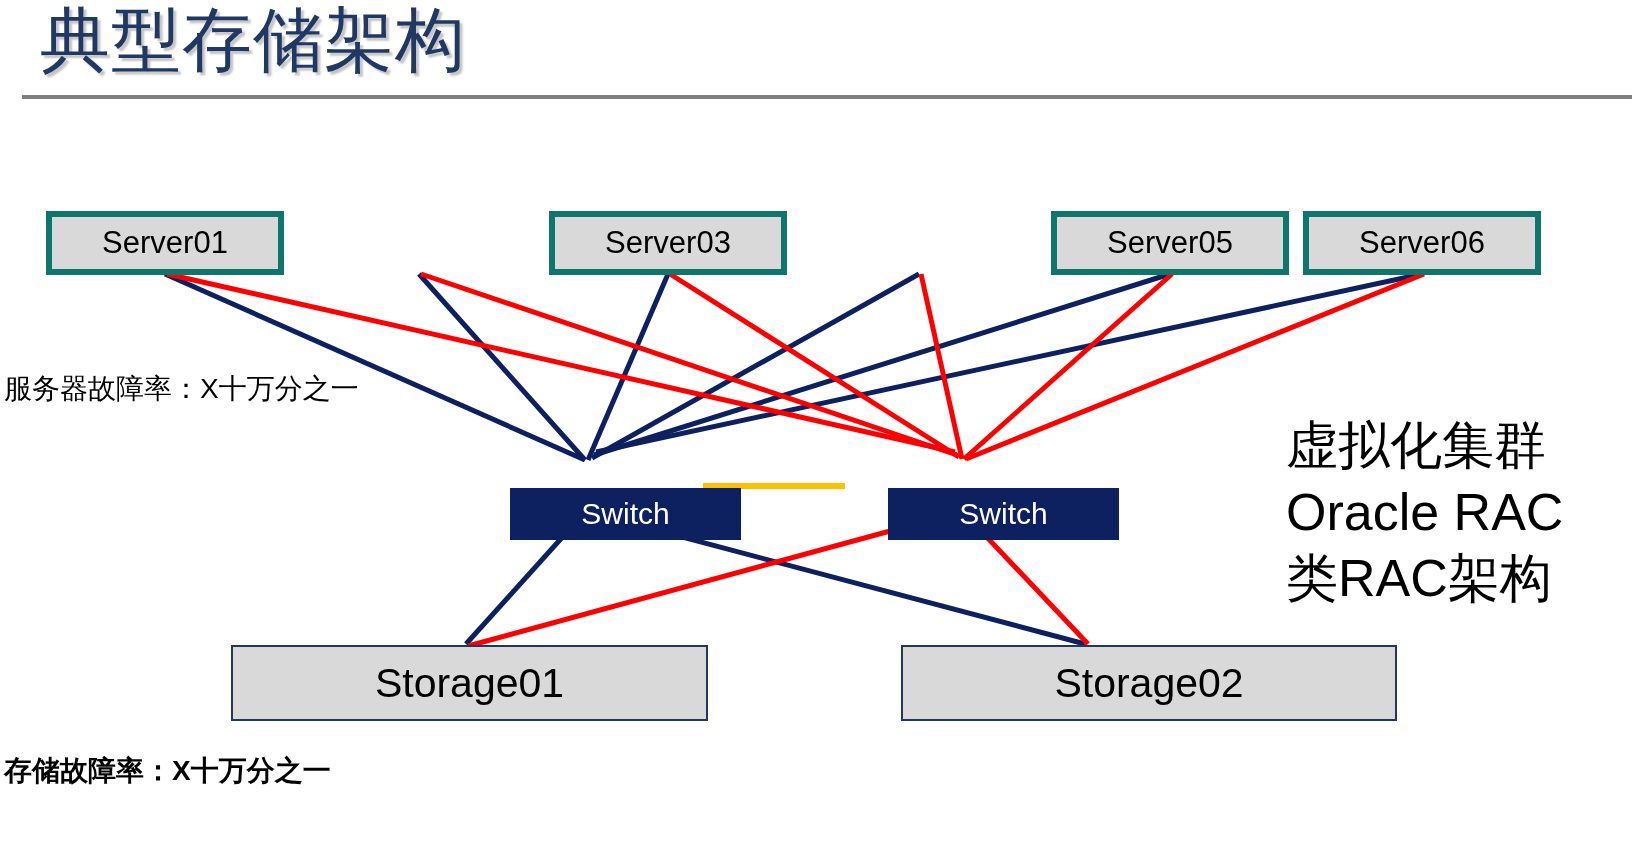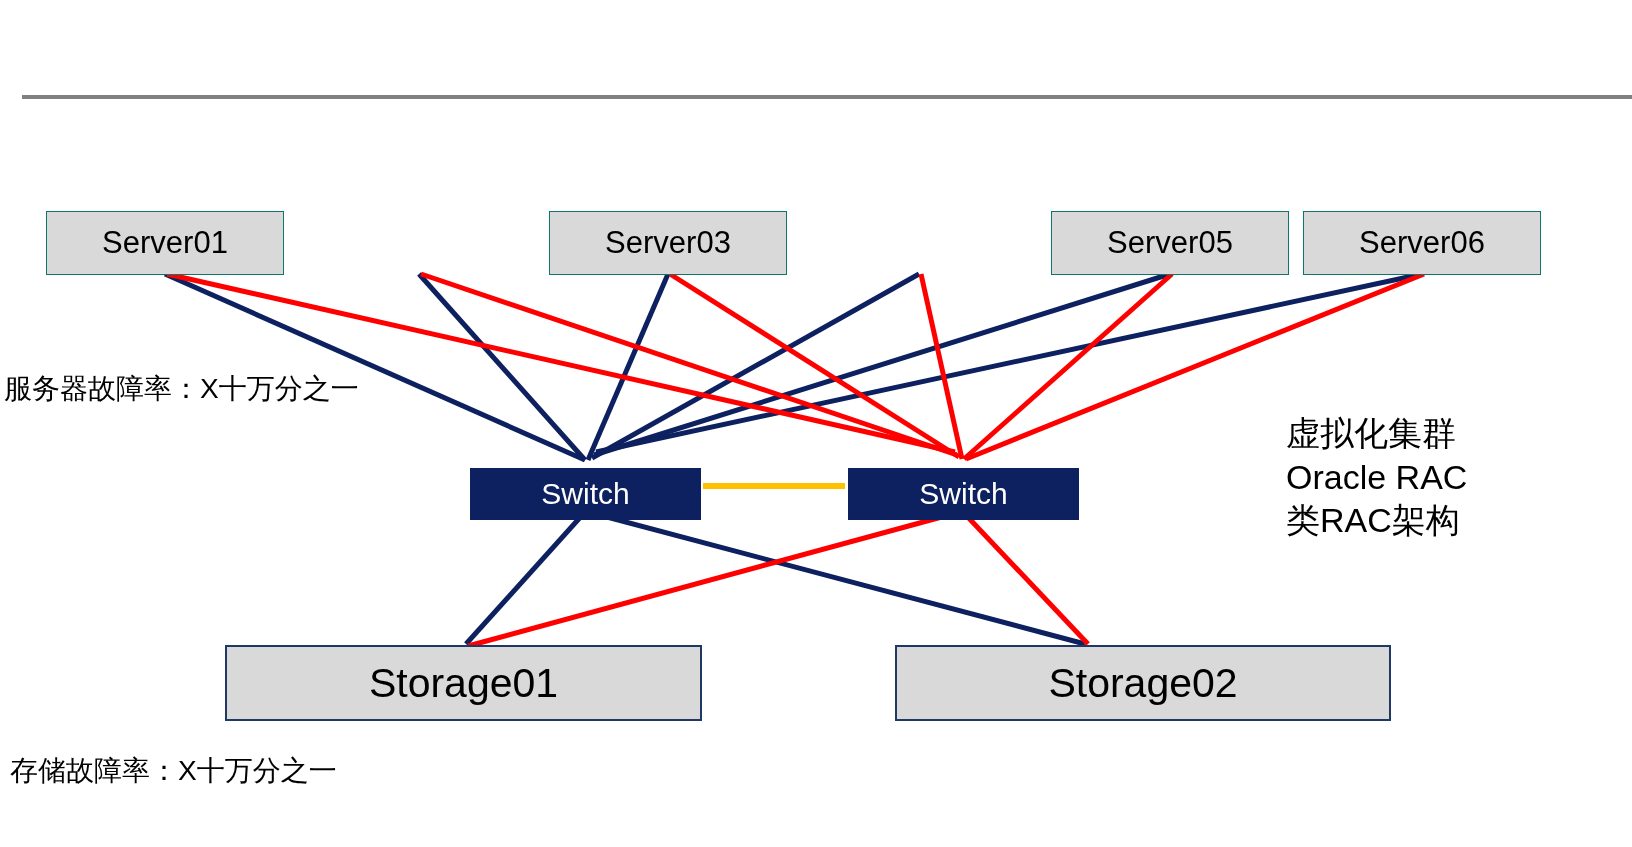--- a/index.html
+++ b/index.html
@@ -53,71 +53,74 @@
   .node {
     position: absolute;
     box-sizing: border-box;
     display: flex;
     align-items: center;
     justify-content: center;
     text-align: center;
   }
   .server-box {
     background: #d9d9d9;
-    border: 1px solid #0f766e;
+    border: 6px solid #0f766e;
     font-size: 31px;
     color: #000000;
     height: 64px;
     width: 238px;
     top: 211px;
   }
   .switch-box {
     background: #0d2060;
     border: none;
     color: #ffffff;
     font-size: 30px;
     height: 52px;
     width: 231px;
-    top: 468px;
+    top: 488px;
+    margin-left: 40px;
   }
   .storage-box {
     background: #d9d9d9;
     border: 2px solid #1f3864;
     color: #000000;
     font-size: 41px;
     height: 76px;
     top: 645px;
+    margin-left: 6px;
   }
 
   
   .annotation {
     position: absolute;
     font-size: 28px;
     color: #000000;
     white-space: nowrap;
   }
   #ann-server-rate { left: 4px; top: 370px; }
-  #ann-storage-rate { left: 10px; top: 752px; }
+  #ann-storage-rate { left: 4px; top: 752px; font-weight: bold; }
 
   #cluster-note {
     position: absolute;
     left: 1286px;
     top: 412px;
-    font-size: 34px;
+    font-size: 52px;
     line-height: 1.28;
     color: #000000;
     white-space: nowrap;
   }
   #cluster-note div { display: block; }
 </style>
 </head>
 <body>
 
 <div id="slide">
 
+  <div id="slide-title">典型存储架构</div>
   <div id="title-rule"></div>
 
   <svg id="diagram-lines" viewBox="0 0 1632 847" preserveAspectRatio="none">
 
     <line x1="165" y1="274" x2="585" y2="460" stroke="#0d2060" stroke-width="5"></line>
     <line x1="419" y1="274" x2="585" y2="460" stroke="#0d2060" stroke-width="5"></line>
     <line x1="668" y1="274" x2="588" y2="460" stroke="#0d2060" stroke-width="5"></line>
     <line x1="919" y1="274" x2="592" y2="458" stroke="#0d2060" stroke-width="5"></line>
     <line x1="1170" y1="274" x2="594" y2="455" stroke="#0d2060" stroke-width="5"></line>
     <line x1="1422" y1="274" x2="596" y2="452" stroke="#0d2060" stroke-width="5"></line>

